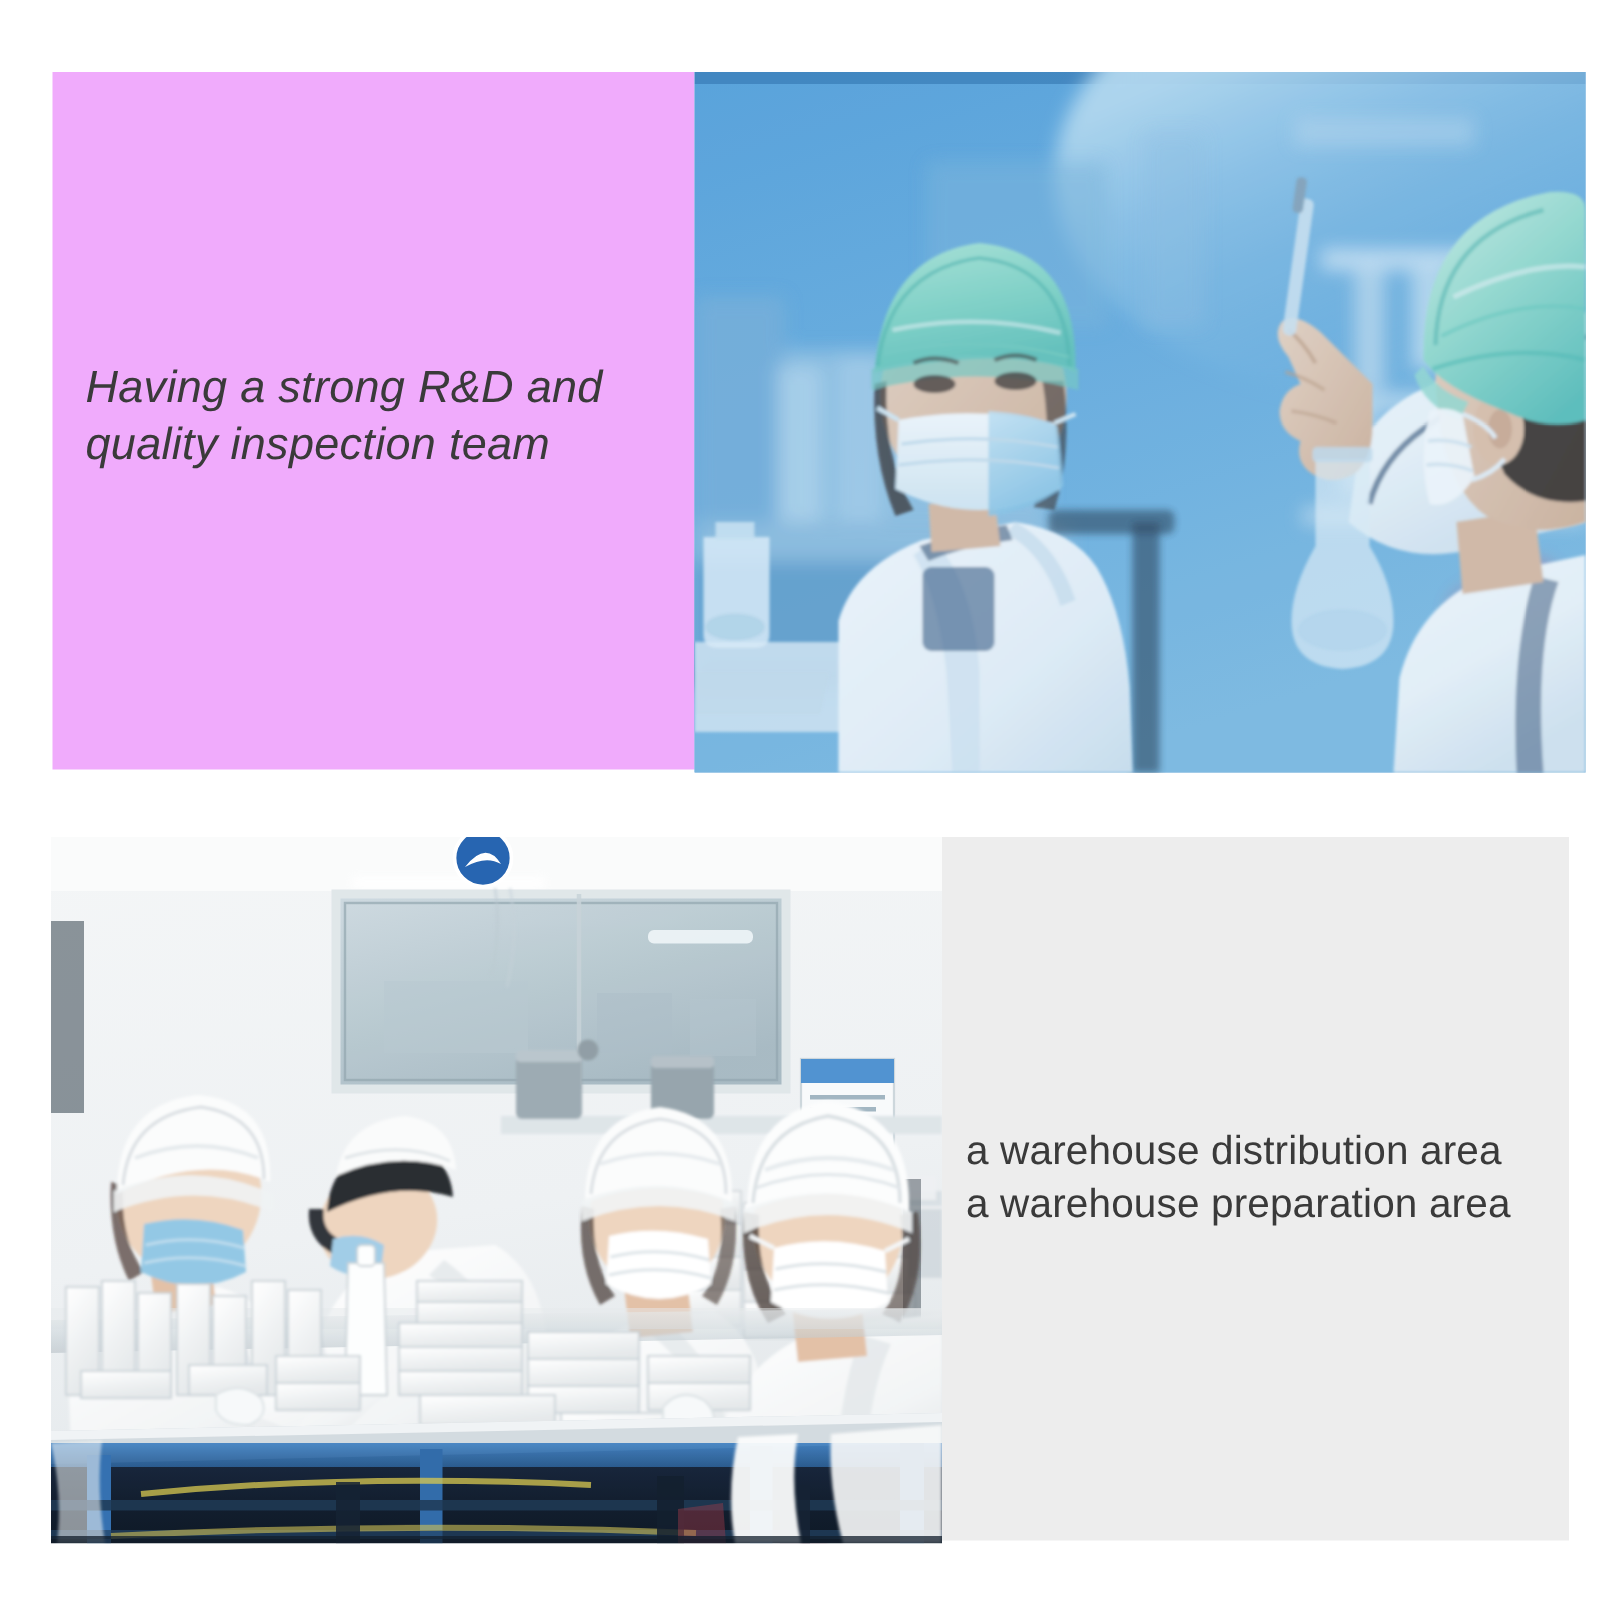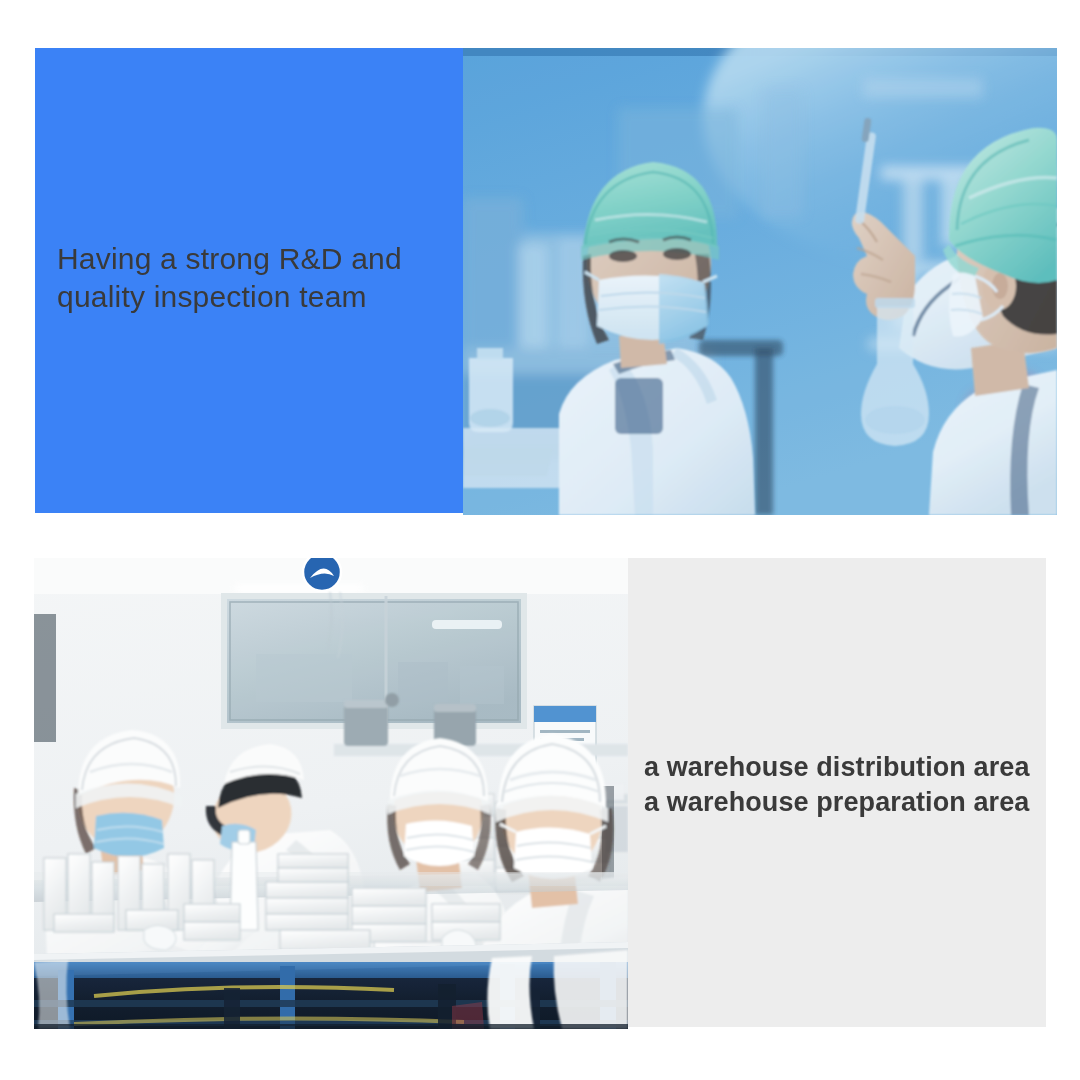--- a/index.html
+++ b/index.html
@@ -29,21 +29,22 @@
     left: 35px;
     top: 48px;
     width: 1022px;
     height: 467px;
   }
   .panel-top-text {
     position: absolute;
     left: 0; top: 0;
     width: 428px;
     height: 465px;
-    background: #3b82f6;
+    background: #f0abfc;
+    font-style: italic;
   }
   .caption-top {
     position: absolute;
     left: 22px;
     top: 192px;
     width: 400px;
     color: #3a3a3a;
     font-size: 30px;
     line-height: 1.25;
     letter-spacing: 0.2px;
@@ -87,21 +88,21 @@
   }
   .caption-bottom {
     position: absolute;
     left: 16px;
     top: 192px;
     width: 400px;
     color: #3a3a3a;
     font-size: 27px;
     line-height: 1.3;
     letter-spacing: 0.1px;
-    font-weight: 700;
+    font-weight: 400;
     white-space: pre-line;
   }
 
   svg { display: block; }
 </style>
 </head>
 <body>
 
 <div class="page">
 

